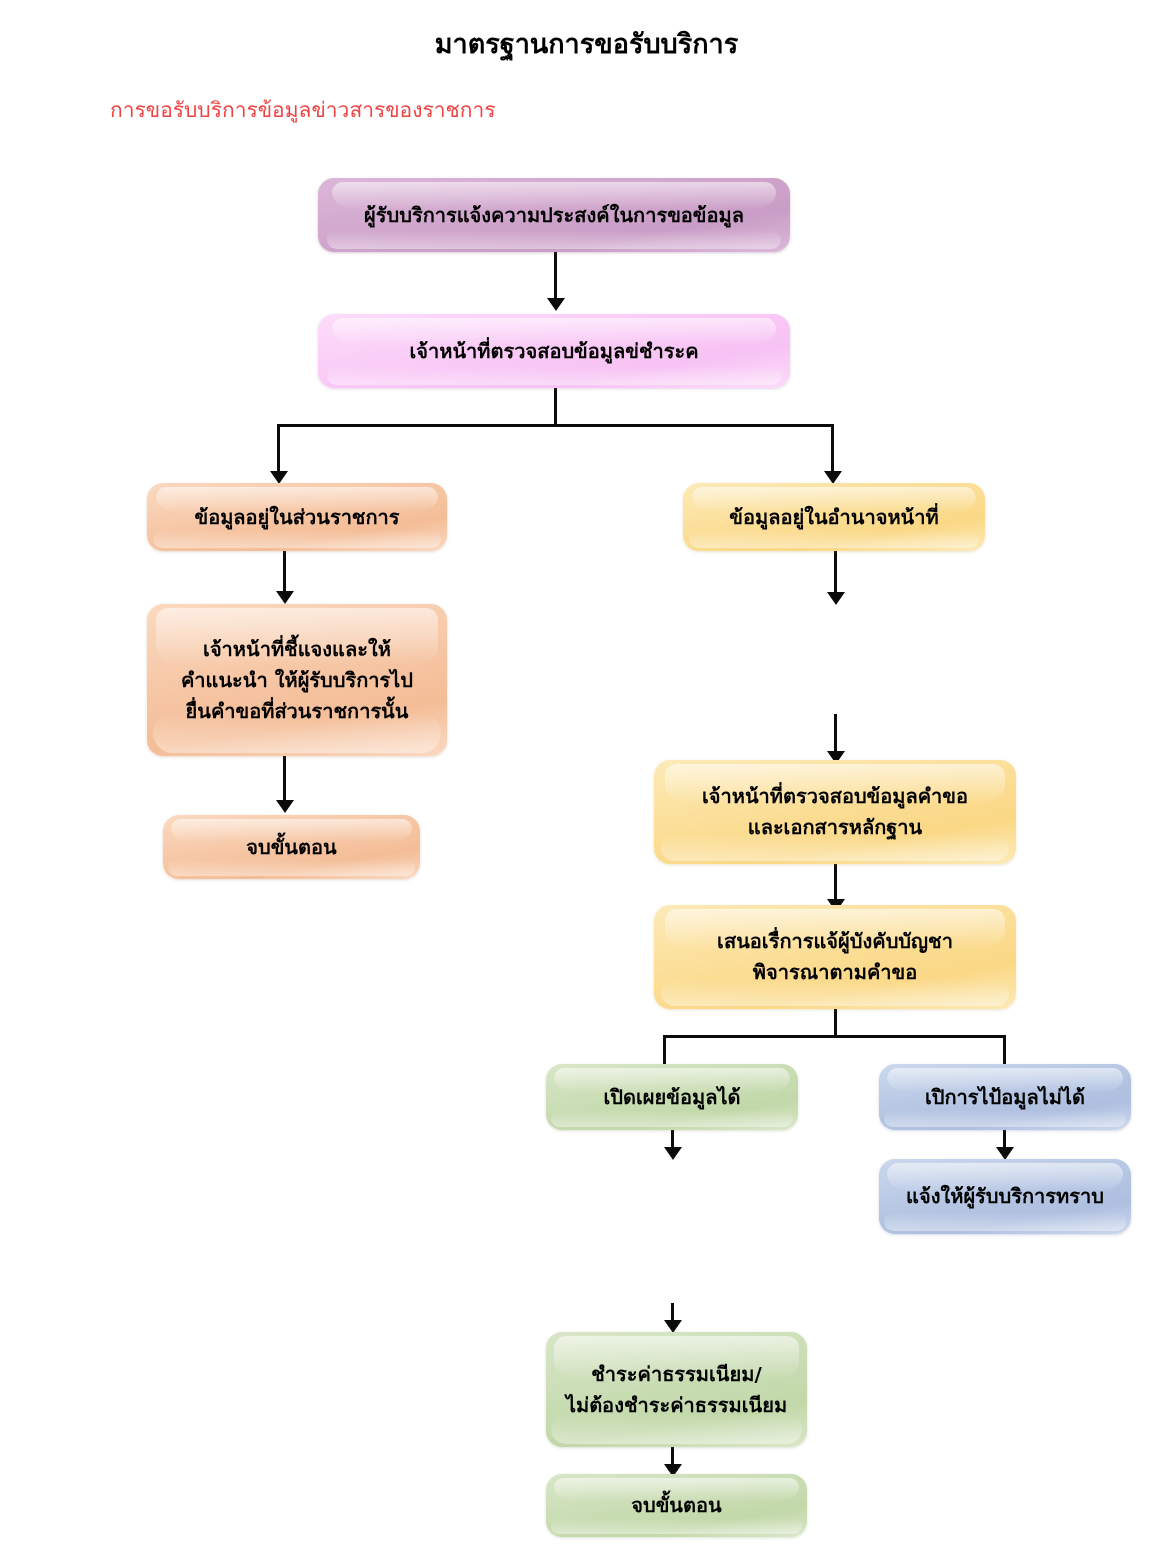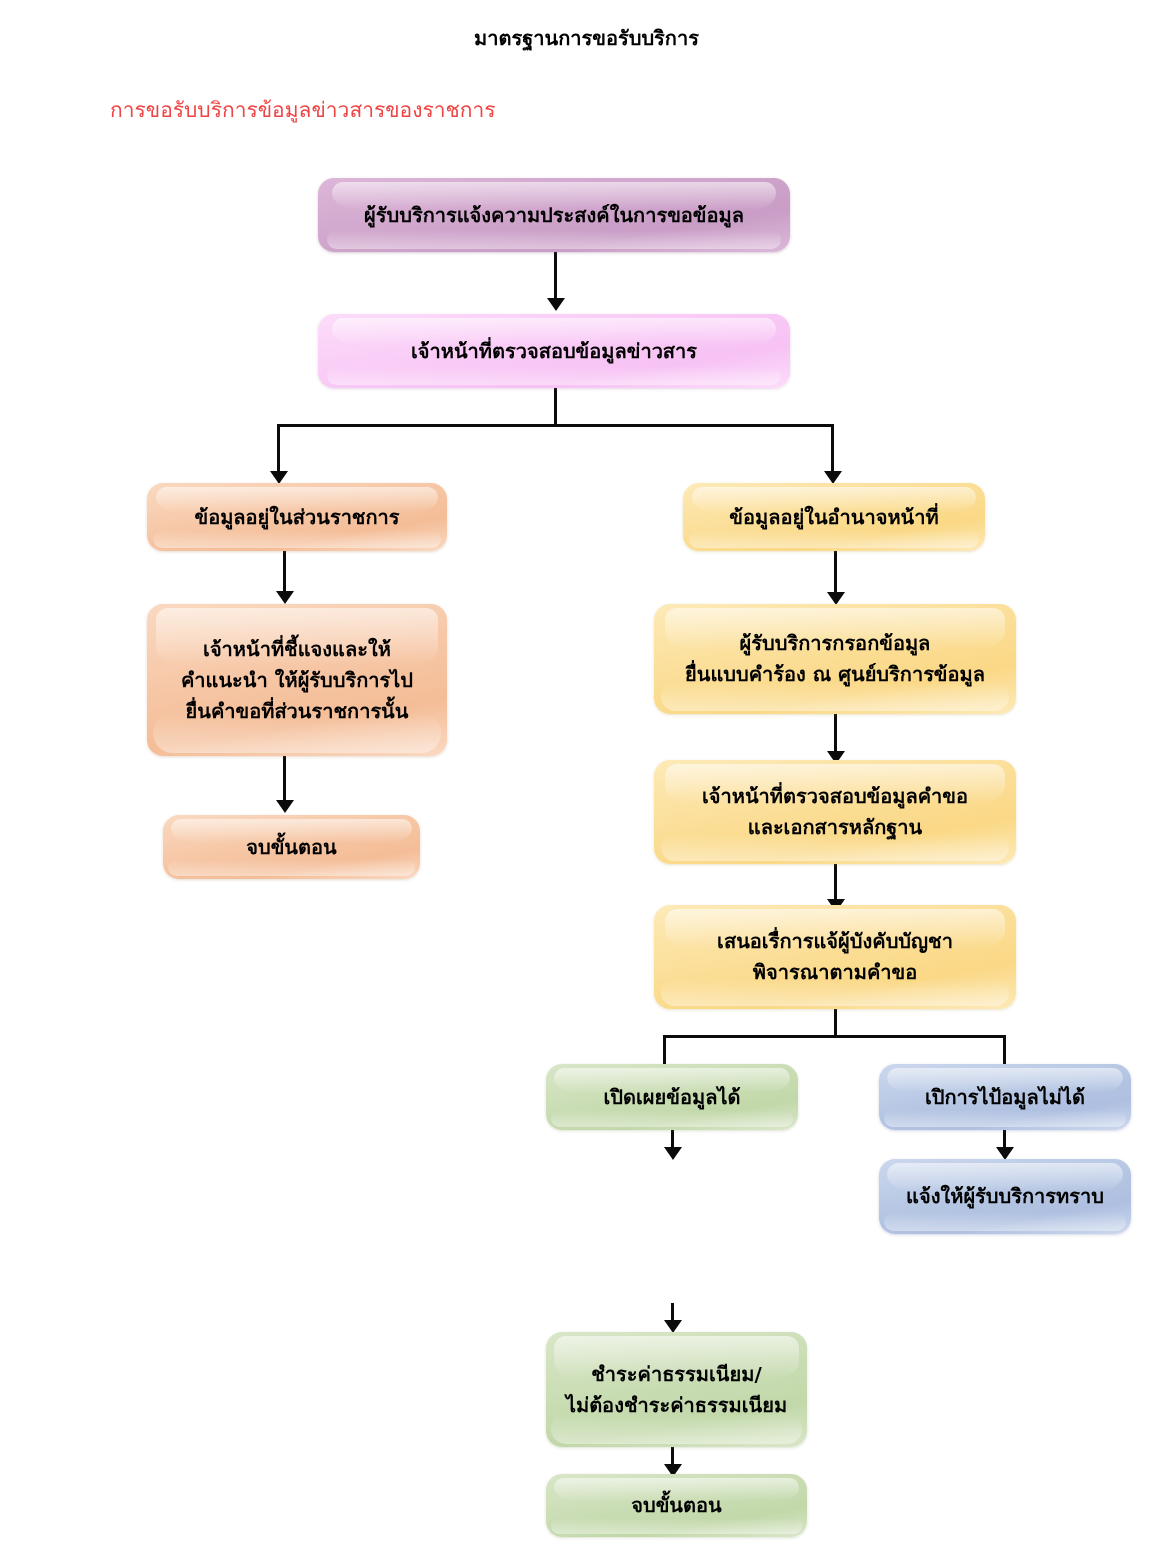--- a/index.html
+++ b/index.html
@@ -17,21 +17,21 @@
     font-family: "DejaVu Sans", "Liberation Sans", sans-serif;
   }
 
   
   .doc-title {
     position: absolute;
     left: 0;
     top: 22px;
     width: 1173px;
     text-align: center;
-    font-size: 20px;
+    font-size: 27px;
     font-weight: bold;
     color: #000000;
     letter-spacing: 0px;
   }
   .doc-subtitle {
     position: absolute;
     left: 110px;
     top: 93px;
     font-size: 21px;
     font-weight: normal;
@@ -154,45 +154,41 @@
   <div class="arrowhead" style="left:664px; top:1464px;"></div>
 
   <div class="vline" style="left:1003px; top:1130px; height:23px;"></div>
   <div class="arrowhead" style="left:996px; top:1147px;"></div>
 
   <div class="node c-purple" style="left:318px; top:178px; width:472px; height:74px;font-family:Liberation Serif, serif;">
     <span>ผู้รับบริการแจ้งความประสงค์ในการขอข้อมูล</span>
   </div>
 
   <div class="node c-pink" style="left:318px; top:314px; width:472px; height:74px;">
-    <span>เจ้าหน้าที่ตรวจสอบข้อมูลข่าวสาร</span>
+    <span>เจ้าหน้าที่ตรวจสอบข้อมูลข่ชำระค</span>
   </div>
 
   <div class="node c-peach" style="left:147px; top:483px; width:300px; height:68px;">
     <span>ข้อมูลอยู่ในส่วนราชการ</span>
   </div>
 
   <div class="node c-peach" style="left:147px; top:604px; width:300px; height:152px;">
     <span>เจ้าหน้าที่ชี้แจงและให้
 คำแนะนำ ให้ผู้รับบริการไป
 ยื่นคำขอที่ส่วนราชการนั้น</span>
   </div>
 
   <div class="node c-peach" style="left:163px; top:815px; width:257px; height:64px;">
     <span>จบขั้นตอน</span>
   </div>
 
   <div class="node c-yellow" style="left:683px; top:483px; width:302px; height:68px;">
     <span>ข้อมูลอยู่ในอำนาจหน้าที่</span>
   </div>
 
-  <div class="node c-yellow" style="left:654px; top:604px; width:362px; height:110px;">
-    <span>ผู้รับบริการกรอกข้อมูล
-ยื่นแบบคำร้อง ณ ศูนย์บริการข้อมูล</span>
-  </div>
 
   <div class="node c-yellow" style="left:654px; top:760px; width:362px; height:104px;">
     <span>เจ้าหน้าที่ตรวจสอบข้อมูลคำขอ
 และเอกสารหลักฐาน</span>
   </div>
 
   <div class="node c-yellow" style="left:654px; top:905px; width:362px; height:104px;">
     <span>เสนอเรื่การแจ้ผู้บังคับบัญชา
 พิจารณาตามคำขอ</span>
   </div>

